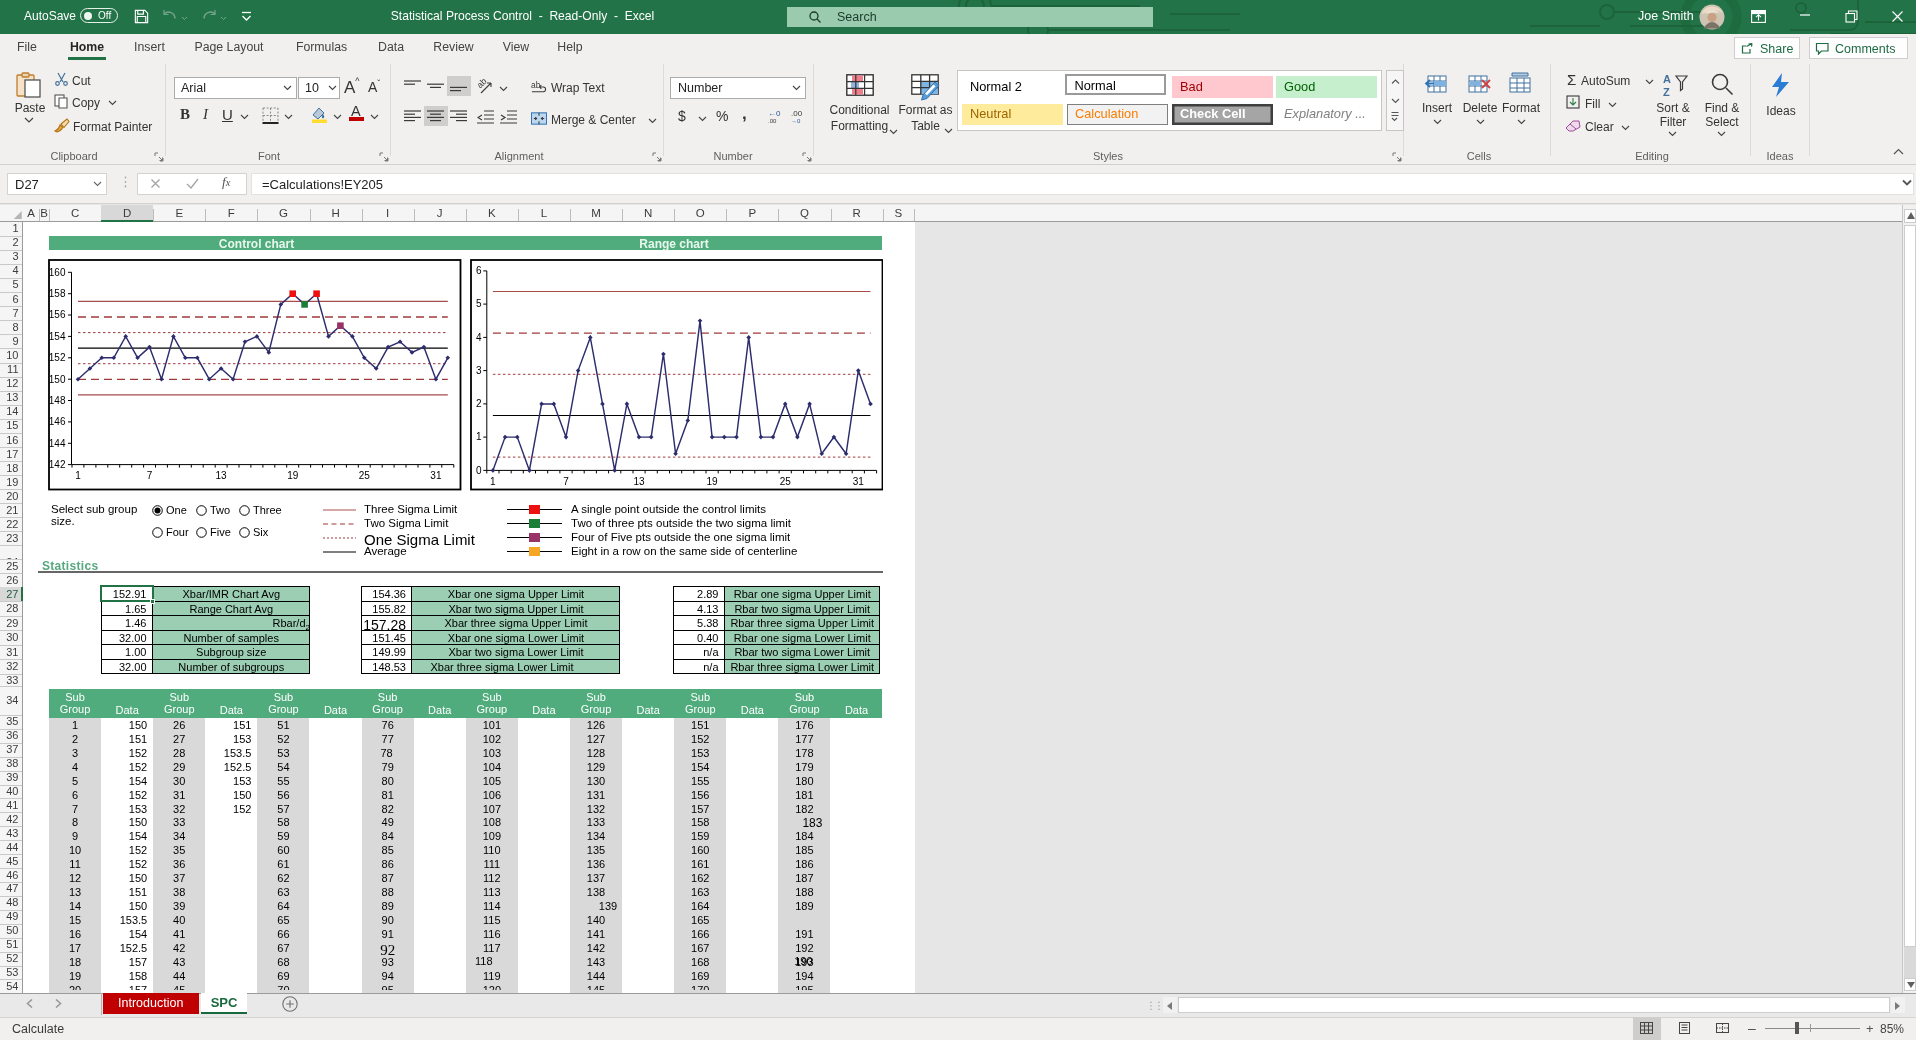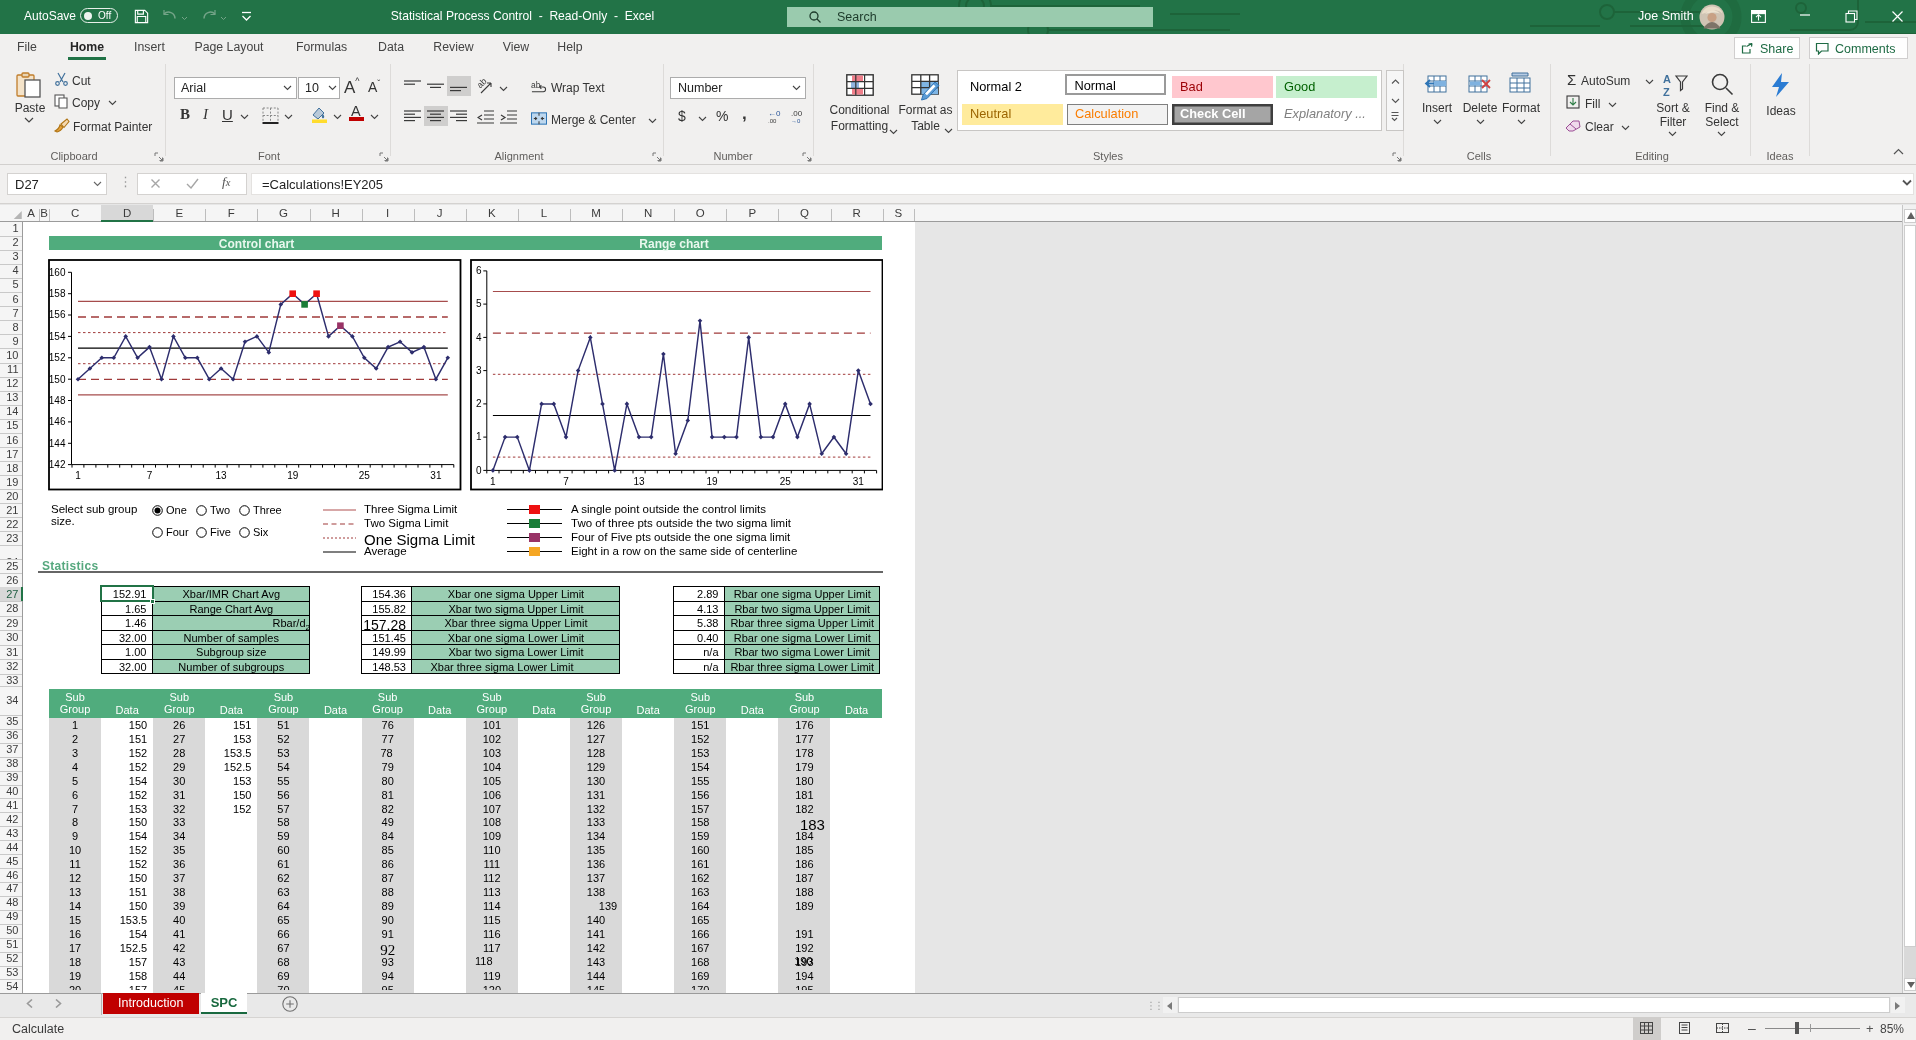--- a/index.html
+++ b/index.html
@@ -1095,21 +1095,21 @@
 <div class="ab" style="left:674.2px;top:802.5px;width:52.1px;text-align:center;font-size:11px;color:#000;">157</div>
 <div class="ab" style="left:778.4px;top:802.5px;width:52.1px;text-align:center;font-size:11px;color:#000;">182</div>
 <div class="ab" style="left:49.0px;top:816.4px;width:52.1px;text-align:center;font-size:11px;color:#000;">8</div>
 <div class="ab" style="left:101.1px;top:816.4px;width:46.1px;text-align:right;font-size:11px;color:#000;">150</div>
 <div class="ab" style="left:153.2px;top:816.4px;width:52.1px;text-align:center;font-size:11px;color:#000;">33</div>
 <div class="ab" style="left:257.4px;top:816.4px;width:52.1px;text-align:center;font-size:11px;color:#000;">58</div>
 <div class="ab" style="left:361.6px;top:816.4px;width:52.1px;text-align:center;font-size:11px;color:#000;">49</div>
 <div class="ab" style="left:465.8px;top:816.4px;width:52.1px;text-align:center;font-size:11px;color:#000;">108</div>
 <div class="ab" style="left:570.0px;top:816.4px;width:52.1px;text-align:center;font-size:11px;color:#000;">133</div>
 <div class="ab" style="left:674.2px;top:816.4px;width:52.1px;text-align:center;font-size:11px;color:#000;">158</div>
-<div class="ab" style="left:778.4px;top:816.4px;width:68px;text-align:center;font-size:15px;color:#000;">183</div>
+<div class="ab" style="left:778.4px;top:816.4px;width:68px;text-align:center;font-size:12px;color:#000;">183</div>
 <div class="ab" style="left:49.0px;top:830.4px;width:52.1px;text-align:center;font-size:11px;color:#000;">9</div>
 <div class="ab" style="left:101.1px;top:830.4px;width:46.1px;text-align:right;font-size:11px;color:#000;">154</div>
 <div class="ab" style="left:153.2px;top:830.4px;width:52.1px;text-align:center;font-size:11px;color:#000;">34</div>
 <div class="ab" style="left:257.4px;top:830.4px;width:52.1px;text-align:center;font-size:11px;color:#000;">59</div>
 <div class="ab" style="left:361.6px;top:830.4px;width:52.1px;text-align:center;font-size:11px;color:#000;">84</div>
 <div class="ab" style="left:465.8px;top:830.4px;width:52.1px;text-align:center;font-size:11px;color:#000;">109</div>
 <div class="ab" style="left:570.0px;top:830.4px;width:52.1px;text-align:center;font-size:11px;color:#000;">134</div>
 <div class="ab" style="left:674.2px;top:830.4px;width:52.1px;text-align:center;font-size:11px;color:#000;">159</div>
 <div class="ab" style="left:778.4px;top:830.4px;width:52.1px;text-align:center;font-size:11px;color:#000;">184</div>
 <div class="ab" style="left:49.0px;top:844.3px;width:52.1px;text-align:center;font-size:11px;color:#000;">10</div>

